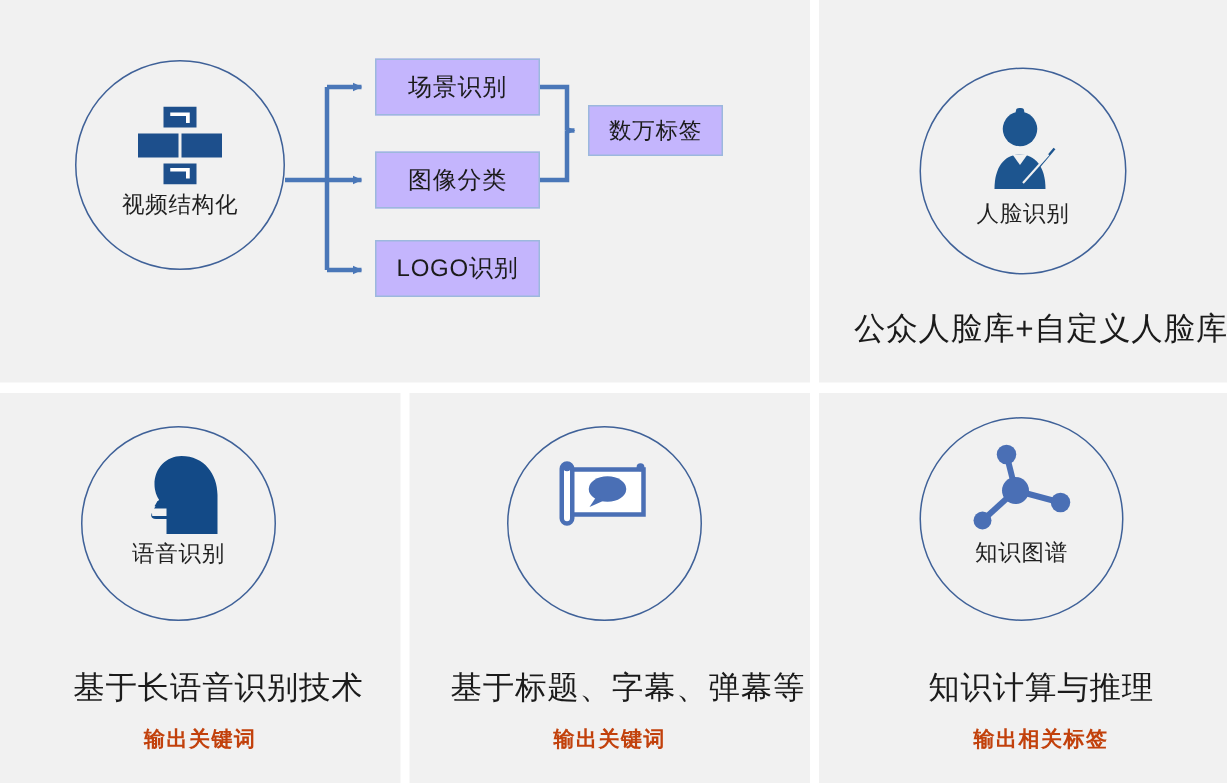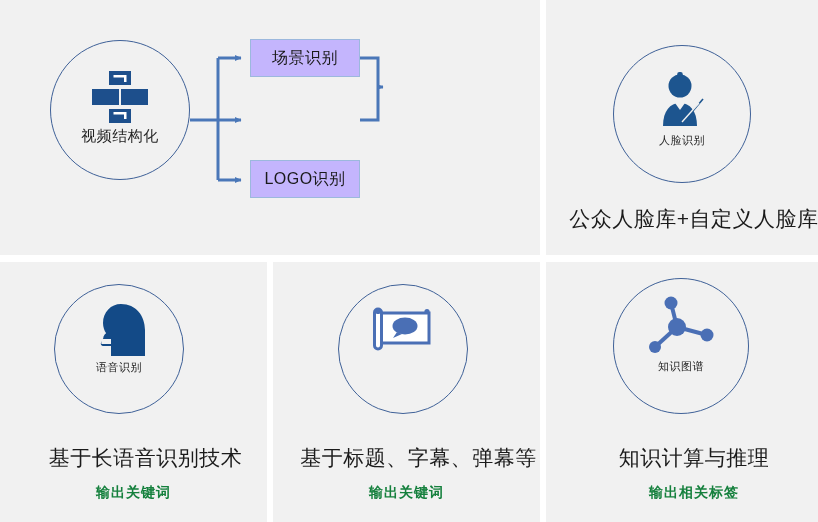--- a/index.html
+++ b/index.html
@@ -40,21 +40,21 @@
     border: 1.5px solid #3f6198;
     box-sizing: border-box;
     background: transparent;
   }
   .circle-label {
     position: absolute;
     left: 0;
     width: 100%;
     text-align: center;
     color: #1f1f1f;
-    font-size: 11px;
+    font-size: 15px;
     letter-spacing: 0.5px;
     white-space: nowrap;
   }
 
   
   #circle-video { left: 50px; top: 40px; width: 140px; height: 140px; font-family: Liberation Serif, serif; }
   #circle-video .circle-label { top: 86px; font-size: 15px; }
   #icon-video-structuring {
     position: absolute;
     left: 50%;
@@ -93,21 +93,21 @@
     font-weight: 400;
     letter-spacing: 0.5px;
     white-space: nowrap;
     padding-left: 12px;
   }
   .caption-sub {
     position: absolute;
     left: 0;
     width: 100%;
     text-align: center;
-    color: #15803d;
+    color: #c2410c;
     font-size: 14px;
     font-weight: 700;
     letter-spacing: 1px;
     white-space: nowrap;
   }
   #caption-face   { top: 205px; }
   #caption-speech { top: 444px; }
   #caption-ocr    { top: 444px; }
   #caption-kg     { top: 444px; }
   #subcaption-speech { top: 484px; }
@@ -188,22 +188,28 @@
           <rect x="17" y="38" width="22" height="14" fill="#1d4f8c"></rect>
           <path d="M21.5,41 L34.5,41 L34.5,48 L32,48 L32,43.4 L21.5,43.4 Z" fill="#ffffff"></path>
         </svg>
       </span>
       <span class="circle-label">视频结构化</span>
     </div>
 
     <div class="flow-box" id="box-scene">
       <span>场景识别</span>
     </div>
+    <div class="flow-box" id="box-imgcls">
+      <span>图像分类</span>
+    </div>
     <div class="flow-box" id="box-logo">
       <span>LOGO识别</span>
+    </div>
+    <div class="flow-box" id="box-tags">
+      <span>数万标签</span>
     </div>
   </div>
 
   <div class="panel" id="panel-face">
     <div class="circle" id="circle-face" style="left:67px; top:45px;">
       <span id="icon-face">
         <svg width="54" height="60" viewBox="0 0 54 60" xmlns="http://www.w3.org/2000/svg">
 
           <circle cx="25" cy="16" r="11.5" fill="#1d558f"></circle>
           <rect x="22.2" y="2" width="5.6" height="5" rx="2.2" fill="#1d558f"></rect>

